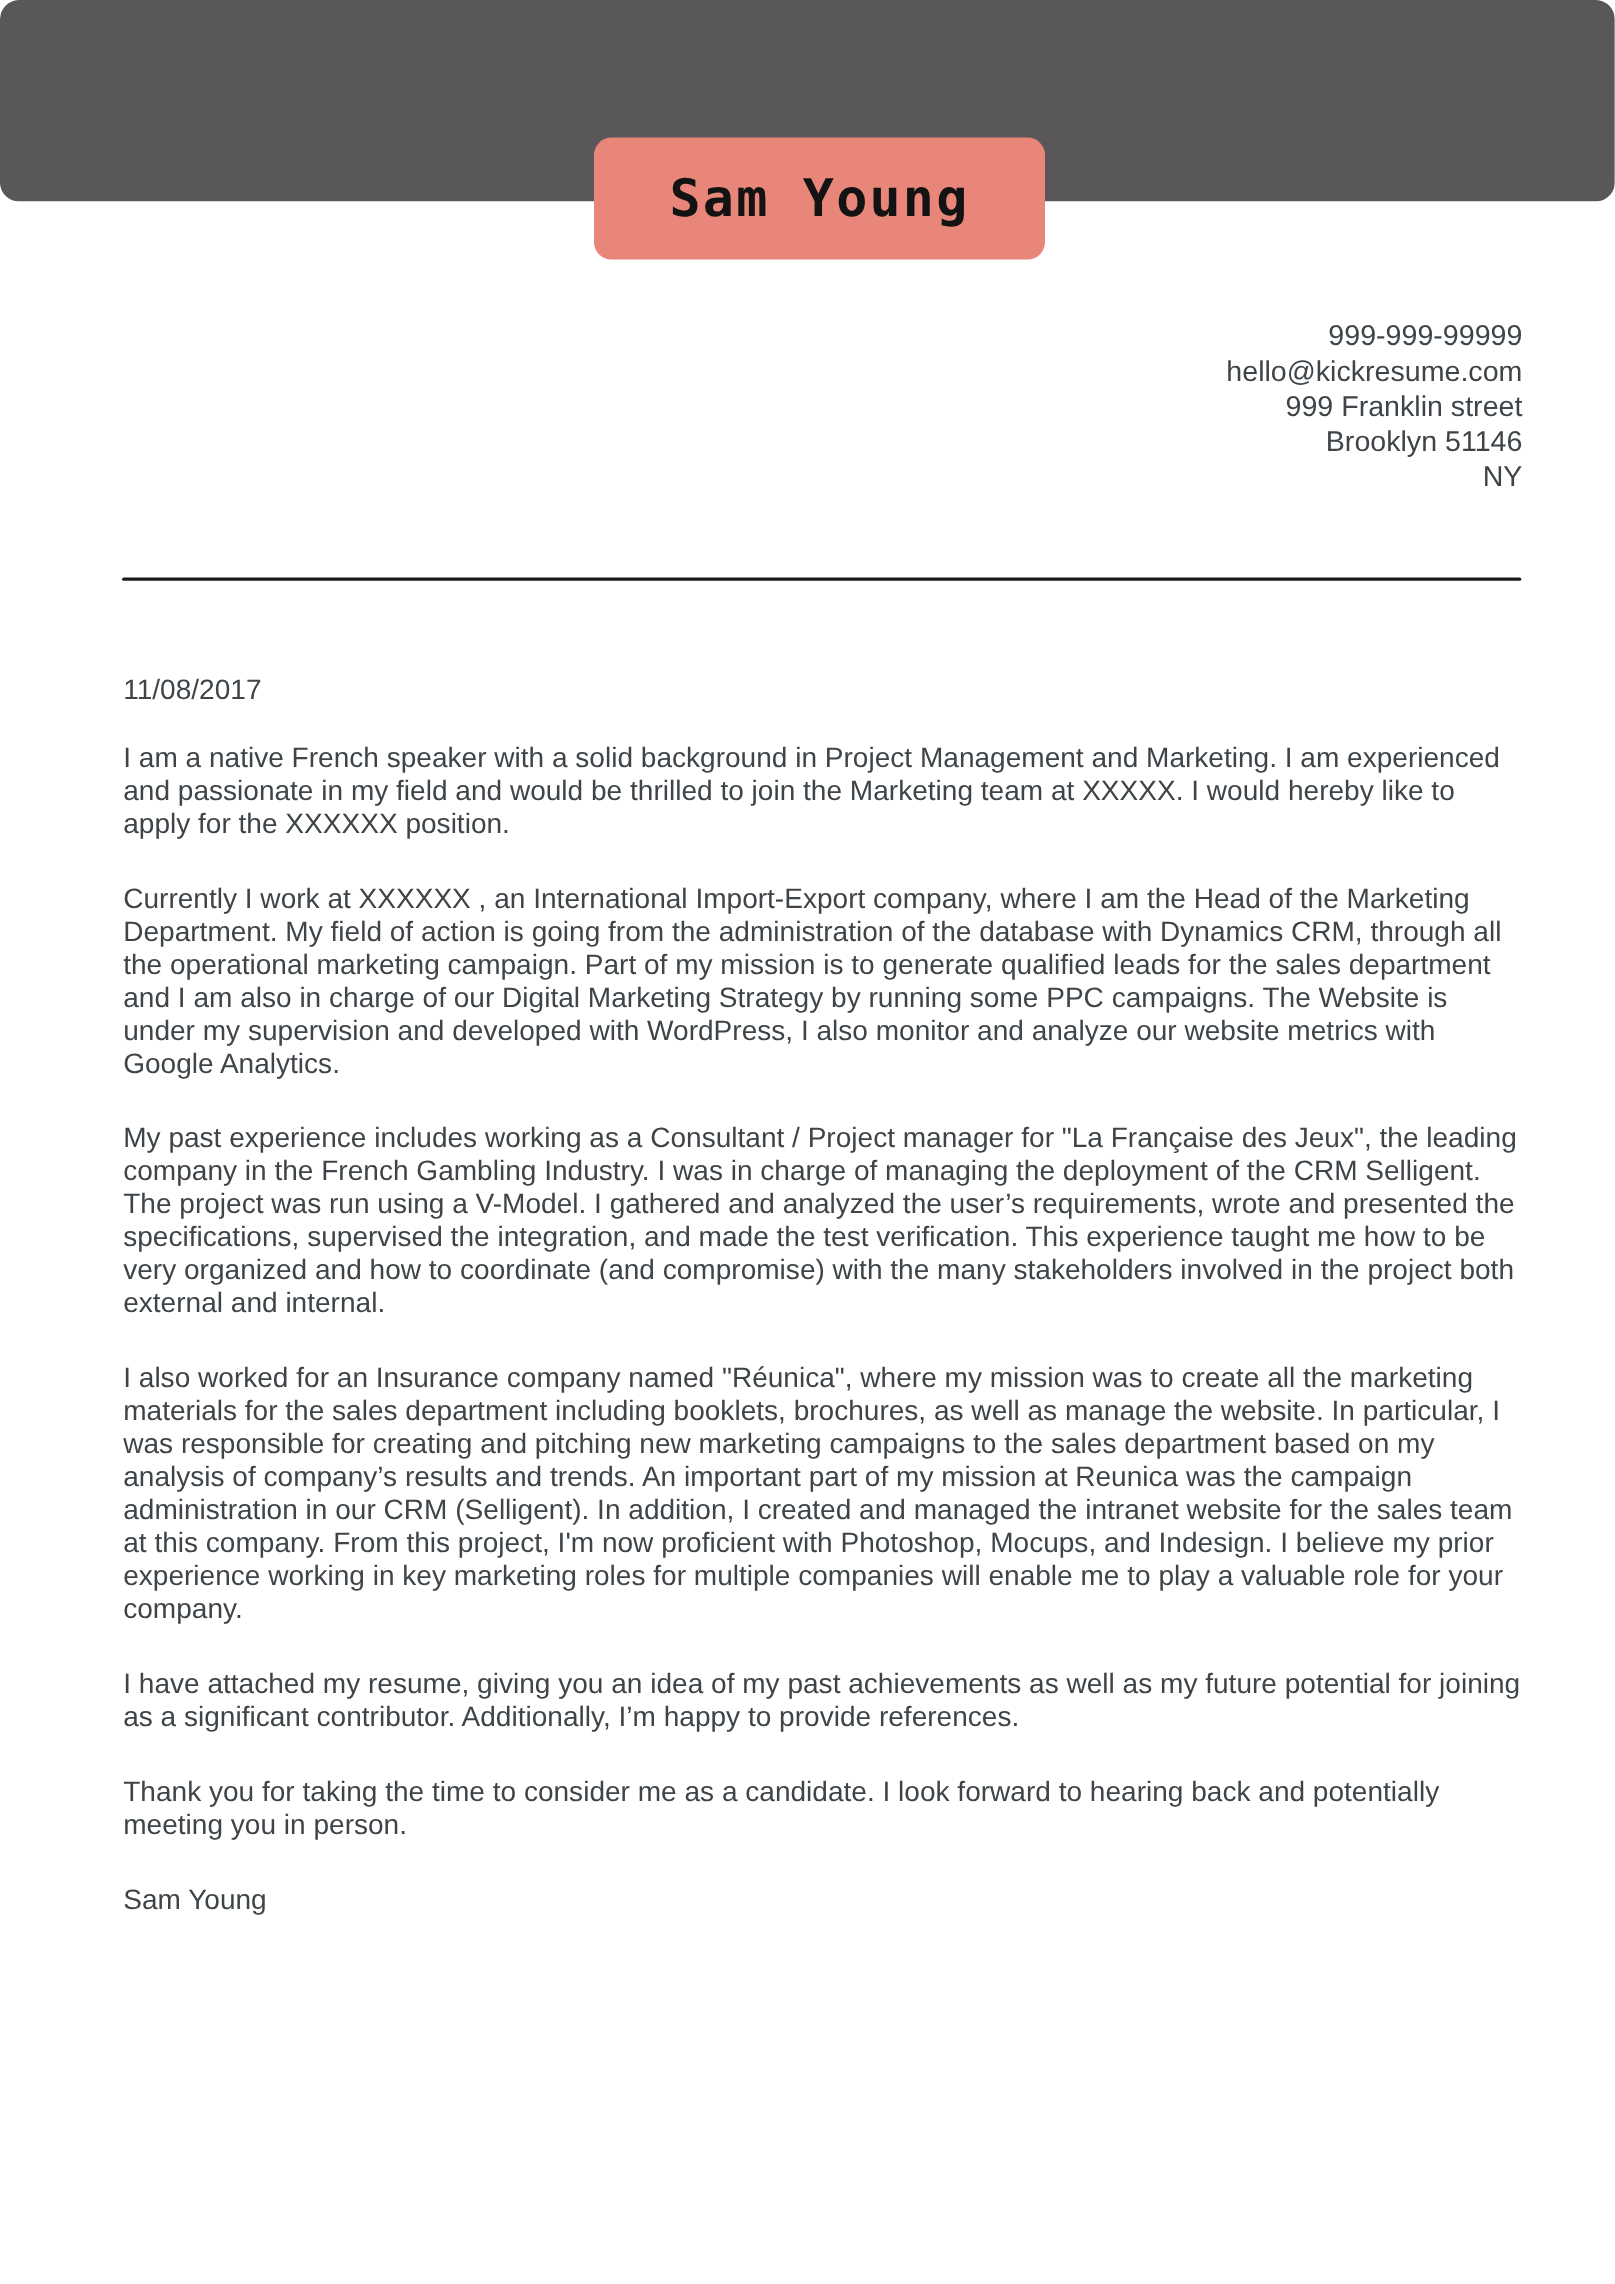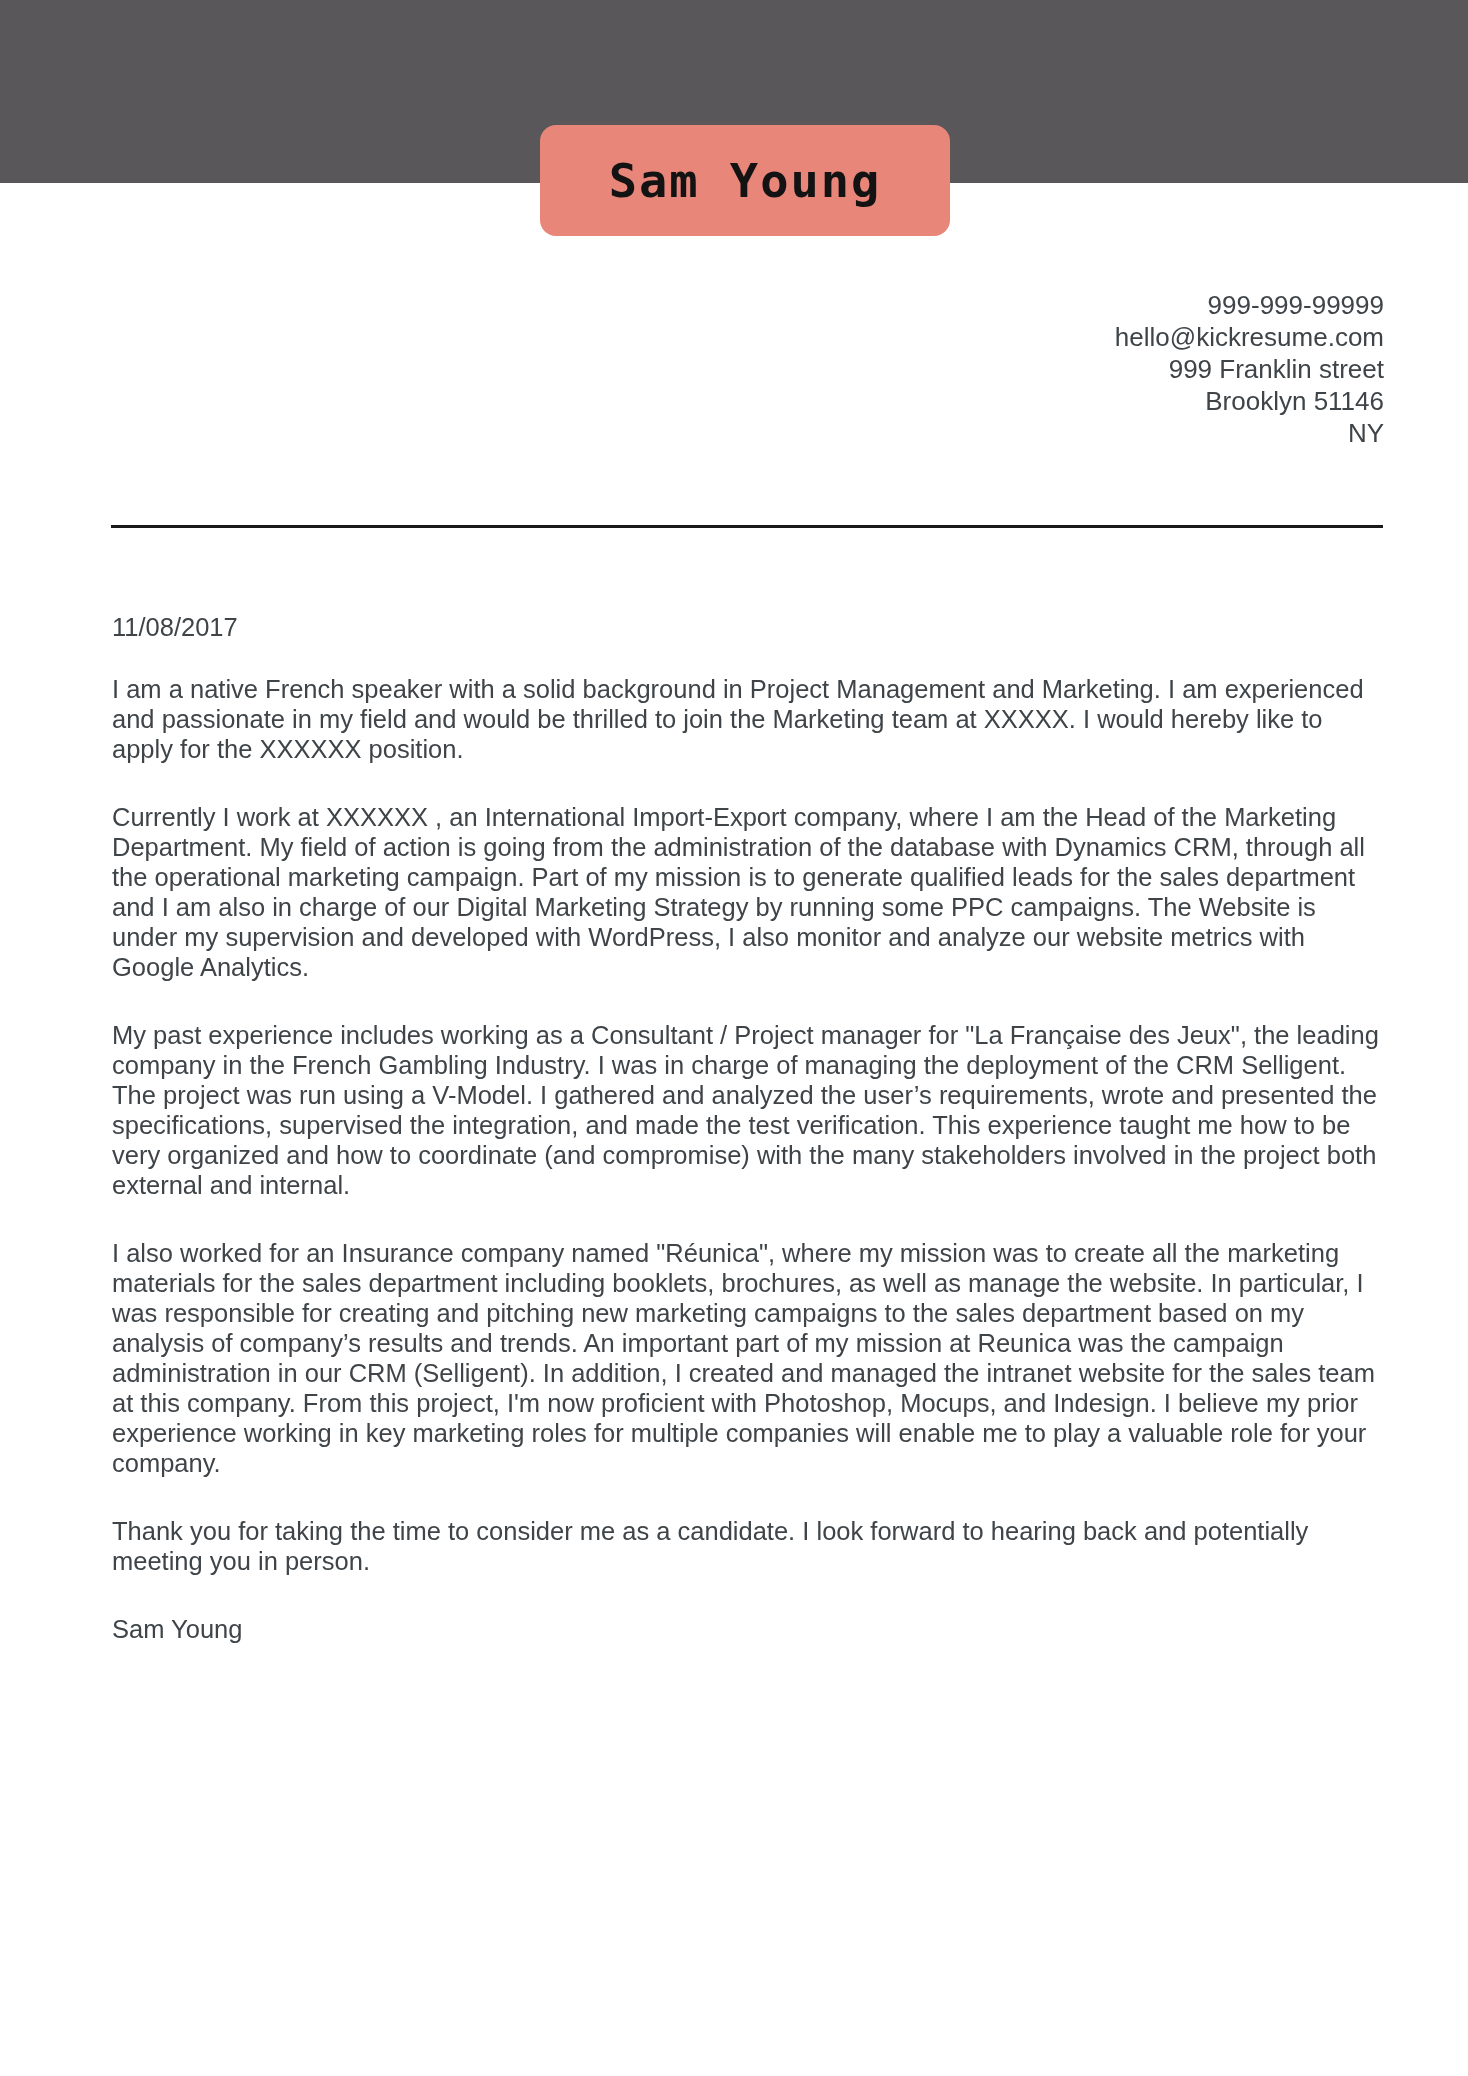--- a/index.html
+++ b/index.html
@@ -1,15 +1,15 @@
 <!DOCTYPE html>
 <html style="--band: #595759; --badge_bg: #E8867A; --badge_text: #131313; --text: #3E4448; --rule: #1A1A1A;"><head>
 <meta charset="utf-8">
 <style>
-  * { margin: 0; padding: 0; box-sizing: border-box; }
+  * { margin: 0; padding: 0; box-sizing: border-box; border-radius: 17px; }
   html, body { background: #ffffff; }
   body {
     width: 1468px; height: 2076px;
     position: relative;
     font-family: "Liberation Sans", sans-serif;
     overflow: hidden;
   }
   .page { position: absolute; inset: 0; background: #ffffff; }
 
   .band {
@@ -78,18 +78,19 @@
 
   <div class="rule"></div>
 
   <div class="letter">
     <div class="date">11/08/2017</div>
 
     <p class="body-paragraph">I am a native French speaker with a solid background in Project Management and Marketing. I am experienced and passionate in my field and would be thrilled to join the Marketing team at XXXXX. I would hereby like to apply for the XXXXXX position.</p>
     <p class="body-paragraph">Currently I work at XXXXXX , an International Import-Export company, where I am the Head of the Marketing Department. My field of action is going from the administration of the database with Dynamics CRM, through all the operational marketing campaign. Part of my mission is to generate qualified leads for the sales department and I am also in charge of our Digital Marketing Strategy by running some PPC campaigns. The Website is under my supervision and developed with WordPress, I also monitor and analyze our website metrics with Google Analytics.</p>
     <p class="body-paragraph">My past experience includes working as a Consultant / Project manager for "La Française des Jeux", the leading company in the French Gambling Industry. I was in charge of managing the deployment of the CRM Selligent. The project was run using a V-Model. I gathered and analyzed the user’s requirements, wrote and presented the specifications, supervised the integration, and made the test verification. This experience taught me how to be very organized and how to coordinate (and compromise) with the many stakeholders involved in the project both external and internal.</p>
     <p class="body-paragraph">I also worked for an Insurance company named "Réunica", where my mission was to create all the marketing materials for the sales department including booklets, brochures, as well as manage the website. In particular, I was responsible for creating and pitching new marketing campaigns to the sales department based on my analysis of company’s results and trends. An important part of my mission at Reunica was the campaign administration in our CRM (Selligent). In addition, I created and managed the intranet website for the sales team at this company. From this project, I'm now proficient with Photoshop, Mocups, and Indesign. I believe my prior experience working in key marketing roles for multiple companies will enable me to play a valuable role for your company.</p>
+    <p class="body-paragraph">I have attached my resume, giving you an idea of my past achievements as well as my future potential for joining as a significant contributor. Additionally, I’m happy to provide references.</p>
     <p class="body-paragraph">Thank you for taking the time to consider me as a candidate. I look forward to hearing back and potentially meeting you in person.</p>
 
     <div class="signature">Sam Young</div>
   </div>
 
 </div>
 
 </body></html>

